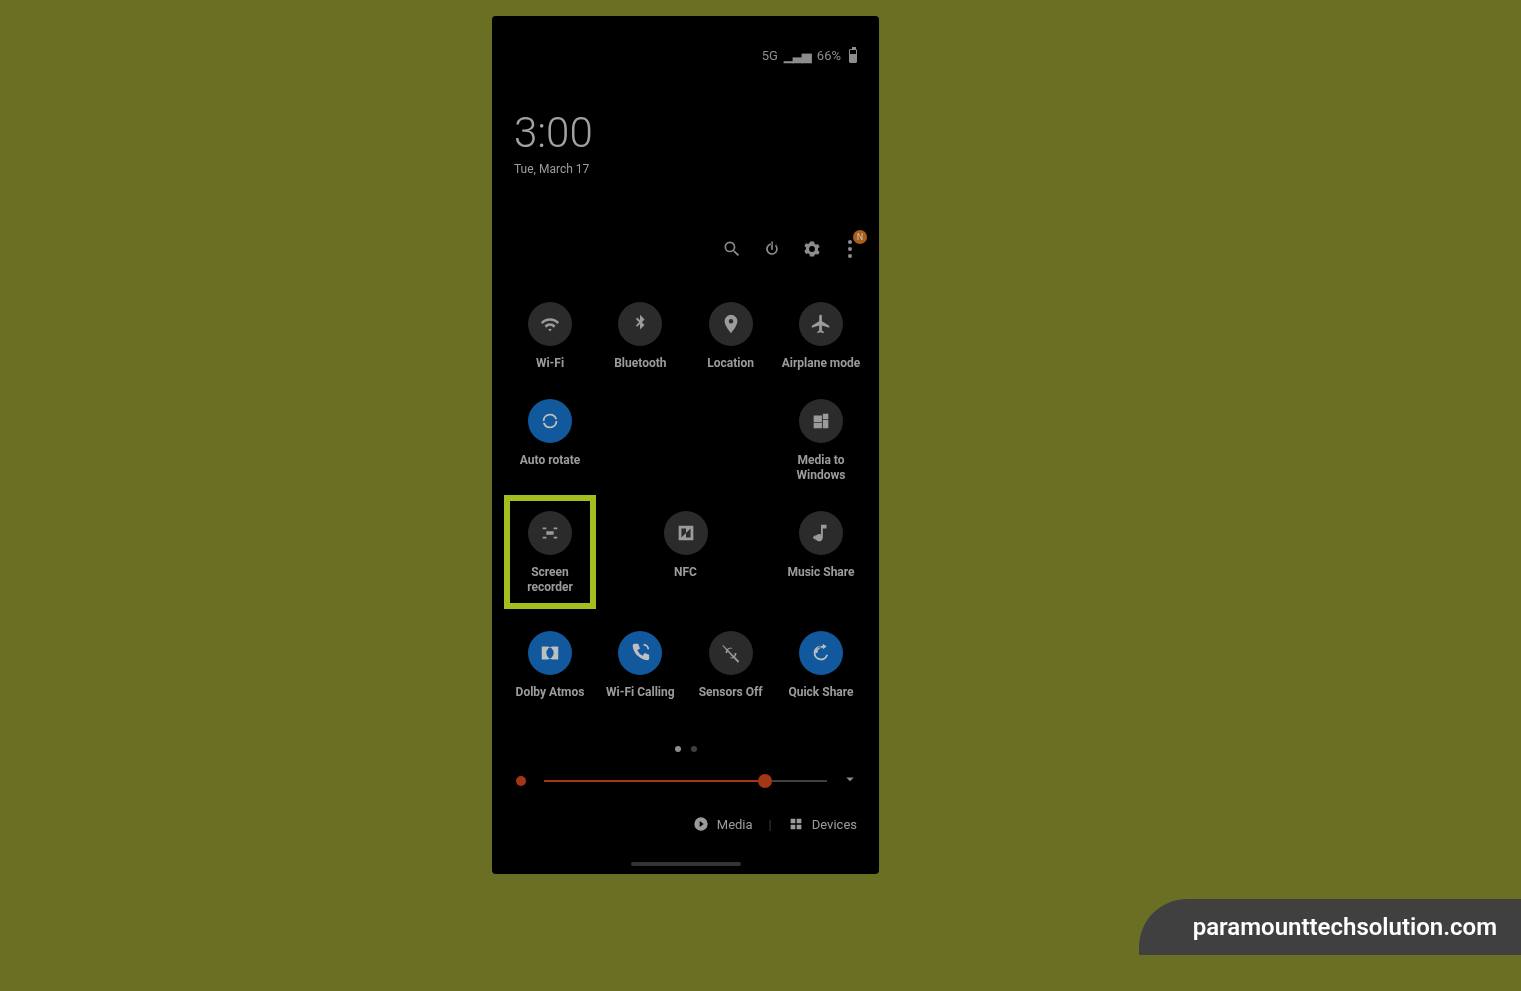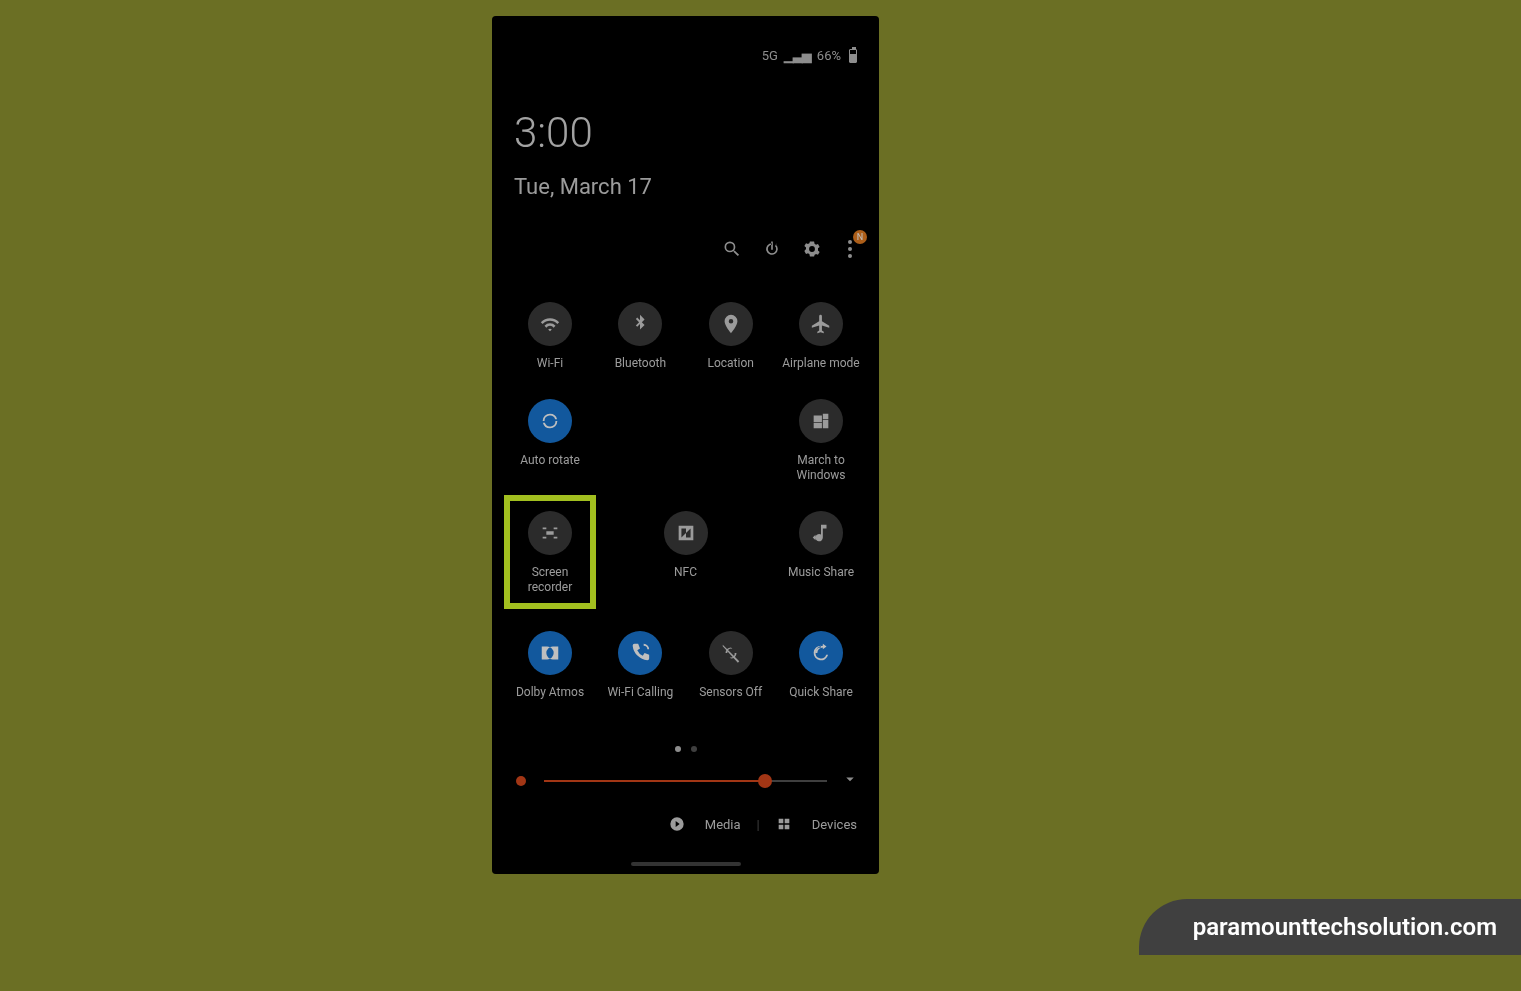--- a/index.html
+++ b/index.html
@@ -43,21 +43,21 @@
   .status-bar .batt-box::after {
     content:""; position:absolute; bottom:0; left:0; width:100%; height:66%; background:#bdbdbd;
   }
 
   .clock-block {
     position: absolute;
     left: 22px; top: 96px;
     color: #d9d9d9;
   }
   .clock-block .time { font-size: 42px; font-weight: 300; line-height: 1; }
-  .clock-block .date { font-size: 22px; margin-top: 20px; color: #cfcfcf; }
+  .clock-block .date { font-size: 12px; margin-top: 8px; color: #cfcfcf; }
 
   .action-row {
     position: absolute;
     top: 222px; right: 20px;
     display: flex; align-items: center; gap: 18px;
     color: #bdbdbd;
   }
   .action-row .icn { width: 22px; height: 22px; display: flex; align-items: center; justify-content: center; }
   .action-row .icn svg { width: 20px; height: 20px; fill: #bdbdbd; }
   .action-row .more { position: relative; width: 18px; height: 22px; display:flex; flex-direction:column; align-items:center; justify-content:space-between; padding:2px 0; }
@@ -66,20 +66,21 @@
     position:absolute; top:-8px; right:-8px;
     width:14px; height:14px; border-radius:50%;
     background:#e67e22; color:#fff; font-size:9px;
     display:flex; align-items:center; justify-content:center;
   }
 
   .tiles {
     position: absolute;
     top: 286px; left: 0; right: 0;
     padding: 0 18px;
+    font-weight: bold;
   }
   .tile-row {
     display: flex;
     justify-content: space-between;
     margin-bottom: 28px;
   }
   .tile {
     width: 80px;
     display: flex; flex-direction: column; align-items: center;
     position: relative;
@@ -134,21 +135,21 @@
   }
   .brightness .chev svg { width:18px; height:18px; fill:#bdbdbd; }
 
   .bottom-row {
     position: absolute;
     bottom: 42px; left: 0; right: 0;
     display: flex; justify-content: flex-end; align-items: center; gap: 16px;
     padding: 0 22px;
     color: #cfcfcf; font-size: 13px;
   }
-  .bottom-row .itm { display: flex; align-items: center; gap: 20px; }
+  .bottom-row .itm { display: flex; align-items: center; gap: 8px; }
   .bottom-row .sep { color:#555; }
   .bottom-row svg { width:16px; height:16px; fill:#cfcfcf; }
 
   .home-ind {
     position: absolute; bottom: 8px; left: 50%; transform: translateX(-50%);
     width: 110px; height: 4px; border-radius: 4px; background: #444;
   }
 
   
   .wm {
@@ -246,21 +247,21 @@
             </svg>
           </div>
           <div class="lbl">Auto rotate</div>
         </div>
         <div class="tile">
           <div class="circle">
             <svg viewBox="0 0 24 24">
               <path d="M4 6h9v7H4zM14 4h6v6h-6zM14 11h6v9h-6zM4 14h9v6H4z"></path>
             </svg>
           </div>
-          <div class="lbl">March to Windows</div>
+          <div class="lbl">Media to Windows</div>
         </div>
       </div>
       <div class="tile-row">
         <div class="tile highlight">
           <div class="circle">
             <svg viewBox="0 0 24 24">
               <path d="M4 6h4v2H4zM16 6h4v2h-4zM4 16h4v2H4zM16 16h4v2h-4zM8 10h8v4H8z"></path>
             </svg>
           </div>
           <div class="lbl">Screen recorder</div>

